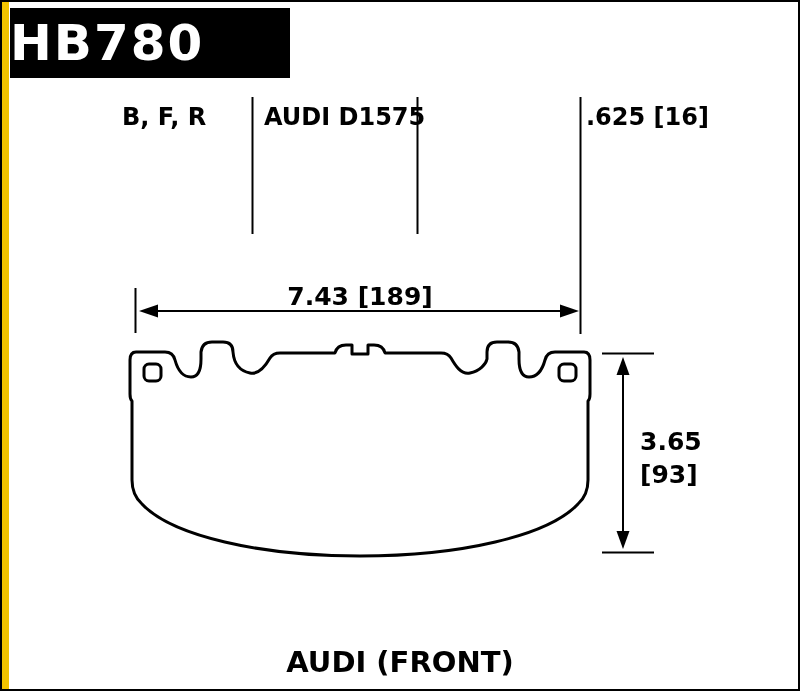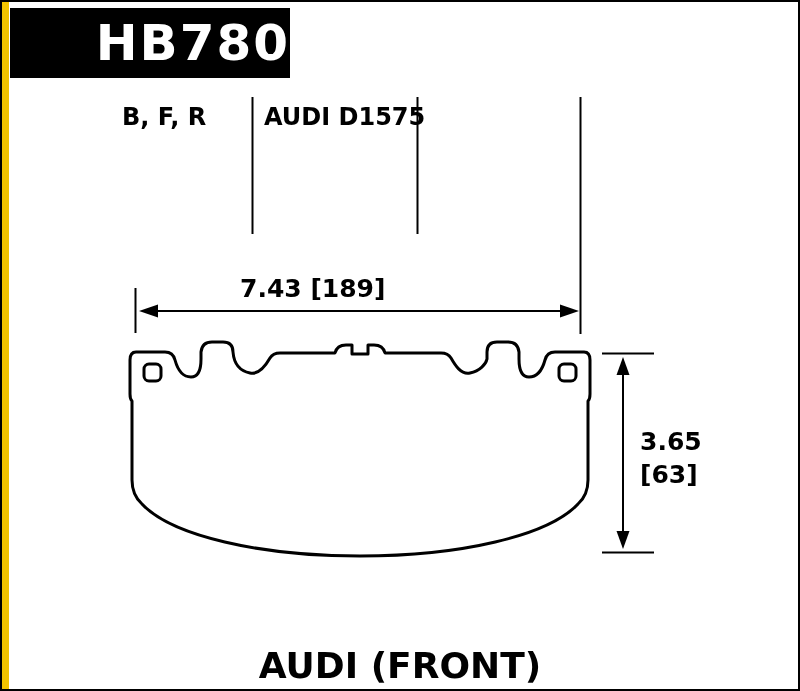--- a/index.html
+++ b/index.html
@@ -9,33 +9,33 @@
     background:#fff; border:2px solid #000; overflow:hidden;
     font-family:"DejaVu Sans","Liberation Sans",sans-serif; color:#000;
   }
   .accent-stripe {
     position:absolute; left:0; top:0; width:7px; height:100%;
     background:#F2C300;
   }
   .part-box {
     position:absolute; left:8px; top:6px; width:280px; height:70px;
     background:#000; color:#fff;
-    display:flex; align-items:center; justify-content:flex-end;
+    display:flex; align-items:center; justify-content:flex-start;
   }
   .part-box span { font-size:50px; font-weight:bold; letter-spacing:2px; }
   .spec { position:absolute; top:101px; font-size:24px; font-weight:bold; white-space:nowrap;text-align:center; }
   .spec-compounds { left:120px; }
   .spec-fmsi { left:262px; }
   .spec-thickness { left:584px; }
   .dim { position:absolute; font-size:25px; font-weight:bold; white-space:nowrap; }
-  .width-dim { left:238px; top:272px; width:240px; }
+  .width-dim { left:238px; top:280px; width:240px; text-align:center; }
   .height-dim { left:638px; top:410px; line-height:33px;margin-top:13px; }
   .application {
     position:absolute; left:0; top:643px; width:100%;
-    text-align:center; font-size:36px; font-weight:bold;
+    text-align:center; font-size:29px; font-weight:bold;
   }
   svg.drawing { position:absolute; left:0; top:0; }
 </style>
 </head>
 <body>
 
 <div class="page">
 
   <div class="accent-stripe"></div>
 
@@ -91,22 +91,23 @@
     <rect x="142" y="362" width="17" height="17" rx="5" fill="none" stroke="#000" stroke-width="3"></rect>
     <rect x="557" y="362" width="17" height="17" rx="5" fill="none" stroke="#000" stroke-width="3"></rect>
   </svg>
 
   <div class="part-box">
     <span>HB780</span>
   </div>
 
   <div class="spec spec-compounds">B, F, R</div>
   <div class="spec spec-fmsi">AUDI D1575</div>
+  <div class="spec spec-thickness">.625 [16]</div>
 
   <div class="dim width-dim">7.43 [189]</div>
   <div class="dim height-dim">
     <div>3.65</div>
-    <div>[63]</div>
+    <div>[93]</div>
   </div>
 
   <div class="application">AUDI (FRONT)</div>
 
 </div>
 
 </body></html>

